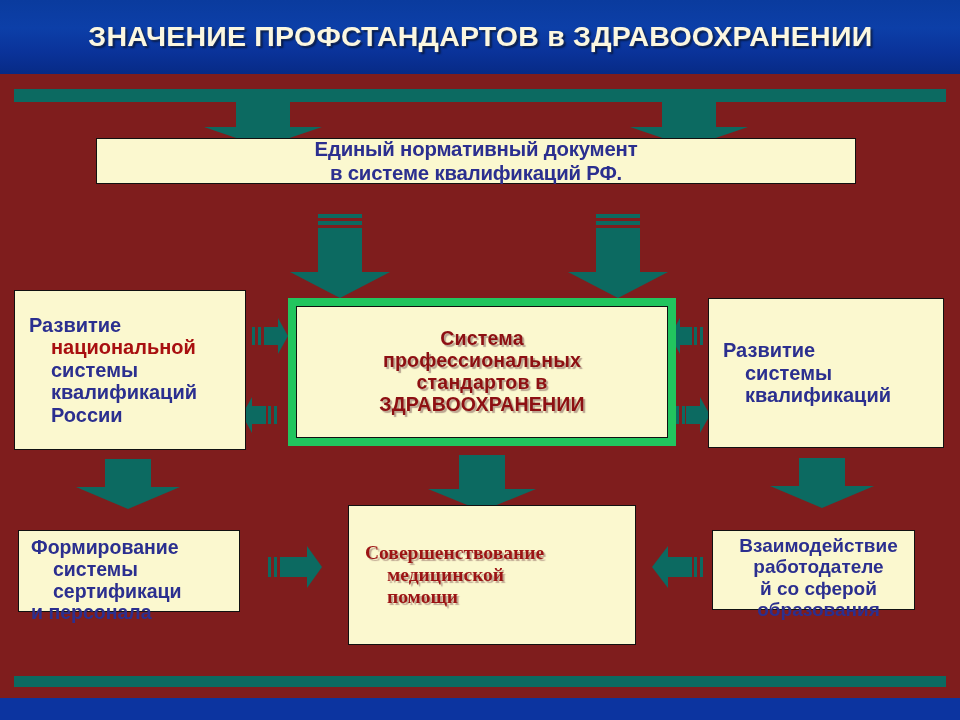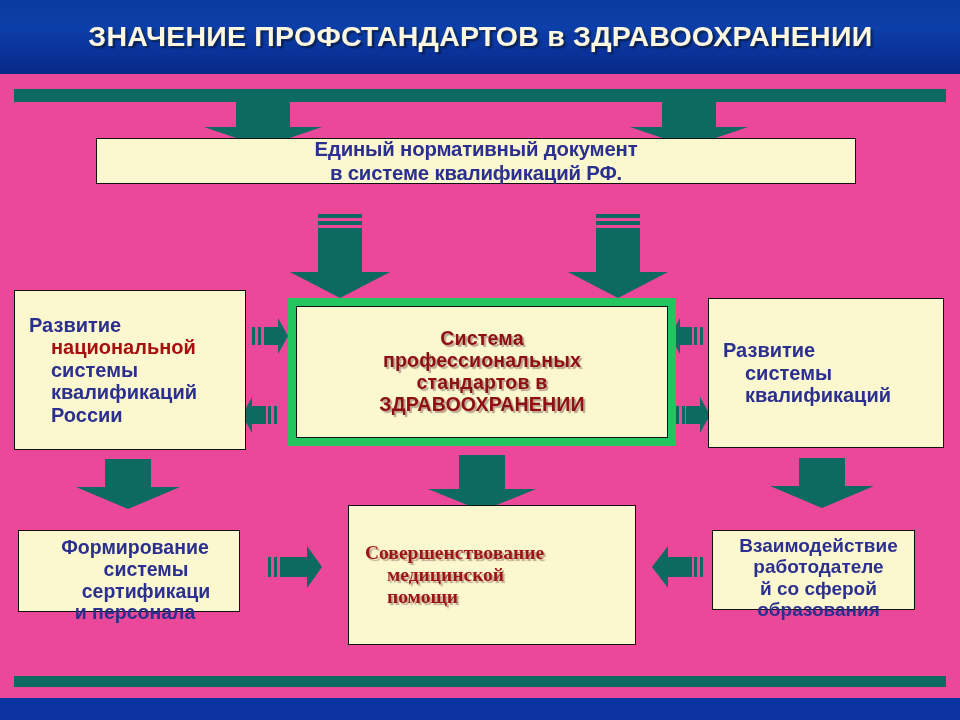--- a/index.html
+++ b/index.html
@@ -3,21 +3,21 @@
 <meta charset="utf-8">
 <style>
   html,body{margin:0;padding:0;}
   body{
     width:960px;height:720px;
     background:#ffffff;
     font-family:"Liberation Sans","DejaVu Sans",sans-serif;
     overflow:hidden;
     position:relative;
   }
-  #stage{position:relative;width:960px;height:720px;overflow:hidden;background:#ec4899;}
+  #stage{position:relative;width:960px;height:720px;overflow:hidden;background:#7f1d1d;}
 
   
   .title-banner{
     position:absolute;left:0;top:0;width:960px;height:74px;
     background:linear-gradient(180deg,#0a3b9e 0%,#0c3fa8 38%,#0a339a 70%,#072a86 100%);
     display:flex;align-items:center;justify-content:center;
   }
   .title-text{
     color:#fbf7e0;
     font-size:28px;
@@ -95,21 +95,21 @@
   #box-left{left:14px;top:290px;width:232px;height:160px;}
   #box-left .btxt{padding-left:14px;font-size:20px;text-align:left;}
 
   
   #box-right{left:708px;top:298px;width:236px;height:150px;}
   #box-right .btxt{padding-left:14px;font-size:20px;text-align:left;}
 
   
   #box-bl{left:18px;top:530px;width:222px;height:82px;}
   #box-bl .box-inner{align-items:flex-start;}
-  #box-bl .btxt{padding:6px 0 0 12px;font-size:19.5px;text-align:center;color:#2b2f8f;}
+  #box-bl .btxt{padding:6px 0 0 12px;font-size:19.5px;text-align:left;color:#2b2f8f;}
 
   
   #box-bc{left:348px;top:505px;width:288px;height:140px;}
   #box-bc .btxt{padding-left:16px;font-size:19.5px;text-align:left;}
 
   
   #box-br{left:712px;top:530px;width:203px;height:80px;}
   #box-br .box-inner{align-items:flex-start;}
   #box-br .btxt{padding:4px 0 0 10px;font-size:19px;text-align:center;color:#2b2f8f;}
 

